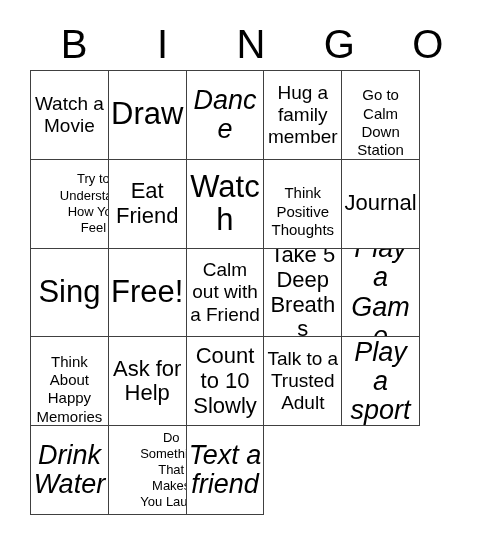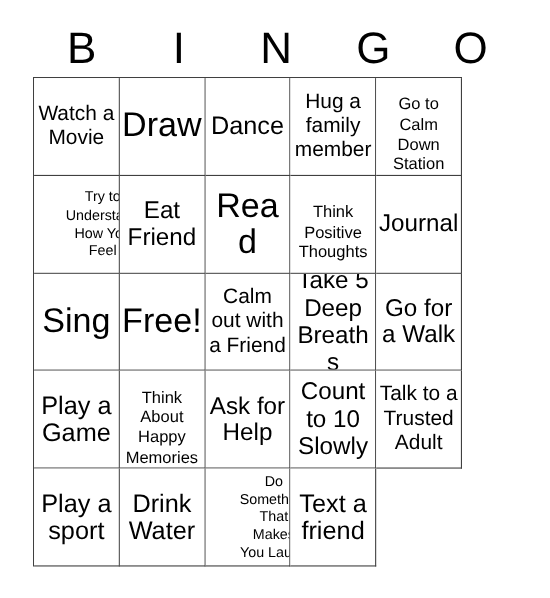--- a/index.html
+++ b/index.html
@@ -74,21 +74,21 @@
   .cell-text {
     display: block;
     width: 100%;
     line-height: 1.14;
     word-wrap: break-word;
     color: #000000;
   }
 
   
   .t-xxl .cell-text { font-size: 31px; line-height: 1.06; }
-  .t-xl  .cell-text { font-size: 23px; line-height: 1.08; }
+  .t-xl  .cell-text { font-size: 27px; line-height: 1.08; font-style: italic; }
   .t-lg  .cell-text { font-size: 22px; line-height: 1.12; }
   .t-md  .cell-text { font-size: 19px; line-height: 1.16; }
   .t-sm  .cell-text { font-size: 15px; line-height: 1.22; margin-top: 16px; }
   .t-xs  .cell-text { font-size: 13px; line-height: 1.24; margin-left: 48px; }
 </style>
 </head>
 <body>
 
 <div class="card">
 
@@ -117,21 +117,21 @@
         <span class="cell-text">Go to Calm Down Station</span>
       </div>
 
     <div class="cell t-xs">
         <span class="cell-text">Try to Understand How You Feel</span>
       </div>
     <div class="cell t-lg">
         <span class="cell-text">Eat Friend</span>
       </div>
     <div class="cell t-xxl">
-        <span class="cell-text">Read</span>
+        <span class="cell-text">Watch</span>
       </div>
     <div class="cell t-sm">
         <span class="cell-text">Think Positive Thoughts</span>
       </div>
 
     <div class="cell t-lg">
         <span class="cell-text">Journal</span>
       </div>
     <div class="cell t-xxl">
         <span class="cell-text">Sing</span>
@@ -139,23 +139,20 @@
     <div class="cell t-xxl">
         <span class="cell-text">Free!</span>
       </div>
     <div class="cell t-md">
         <span class="cell-text">Calm out with a Friend</span>
       </div>
     <div class="cell t-lg">
         <span class="cell-text">Take 5 Deep Breaths</span>
       </div>
 
-    <div class="cell t-lg">
-        <span class="cell-text">Go for a Walk</span>
-      </div>
     <div class="cell t-xl">
         <span class="cell-text">Play a Game</span>
       </div>
     <div class="cell t-sm">
         <span class="cell-text">Think About Happy Memories</span>
       </div>
     <div class="cell t-lg">
         <span class="cell-text">Ask for Help</span>
       </div>
     <div class="cell t-lg">

